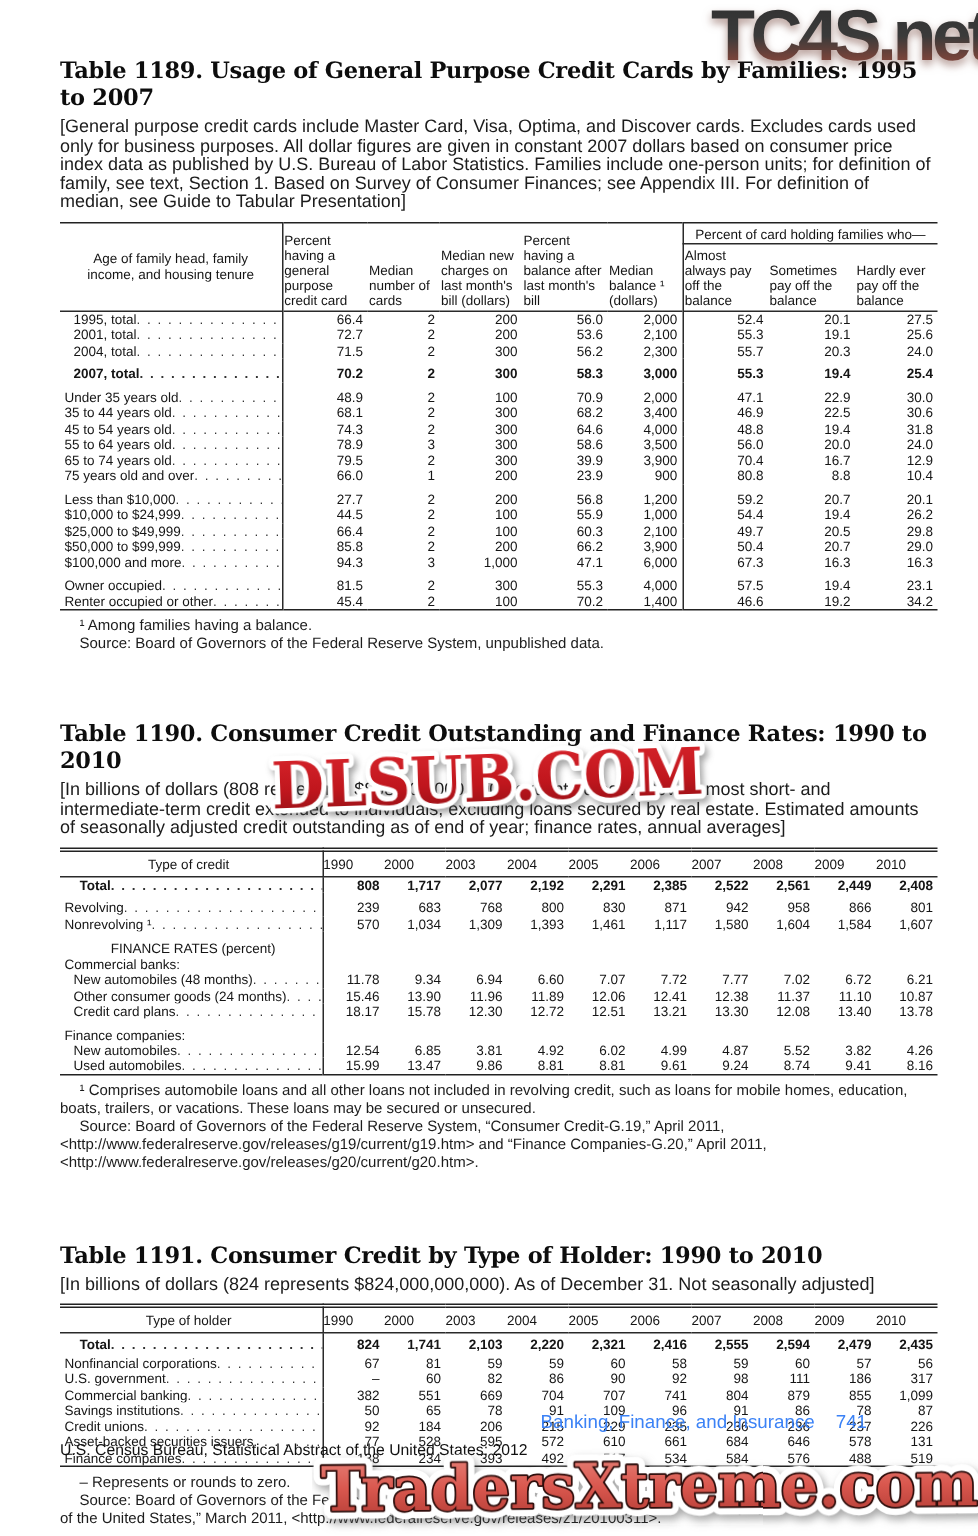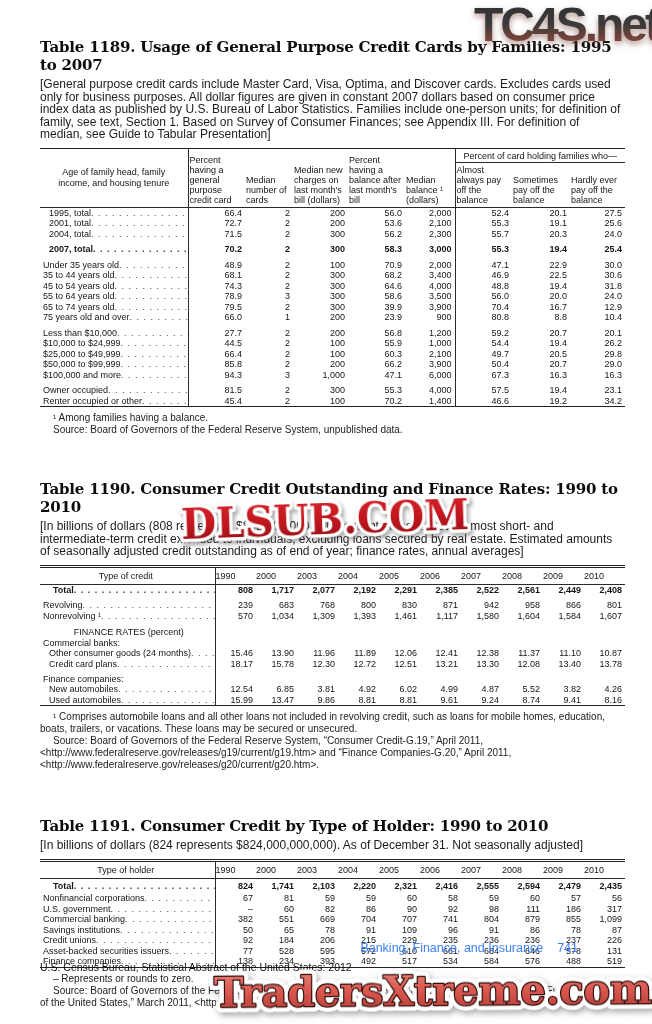--- a/index.html
+++ b/index.html
@@ -487,20 +487,38 @@
             <td class="num"></td>
             <td class="num"></td>
             <td class="num"></td>
             <td class="num"></td>
             <td class="num"></td>
             <td class="num"></td>
           </tr>
           <tr>
             <td class="stub vr ind1">
               <div class="cf">
+                <span class="lbl">New automobiles (48 months)</span>
+                <span class="dots"></span>
+              </div>
+            </td>
+            <td class="num">11.78</td>
+            <td class="num">9.34</td>
+            <td class="num">6.94</td>
+            <td class="num">6.60</td>
+            <td class="num">7.07</td>
+            <td class="num">7.72</td>
+            <td class="num">7.77</td>
+            <td class="num">7.02</td>
+            <td class="num">6.72</td>
+            <td class="num">6.21</td>
+          </tr>
+          <tr>
+            <td class="stub vr ind1">
+              <div class="cf">
                 <span class="lbl">Other consumer goods (24 months)</span>
                 <span class="dots"></span>
               </div>
             </td>
             <td class="num">15.46</td>
             <td class="num">13.90</td>
             <td class="num">11.96</td>
             <td class="num">11.89</td>
             <td class="num">12.06</td>
             <td class="num">12.41</td>

